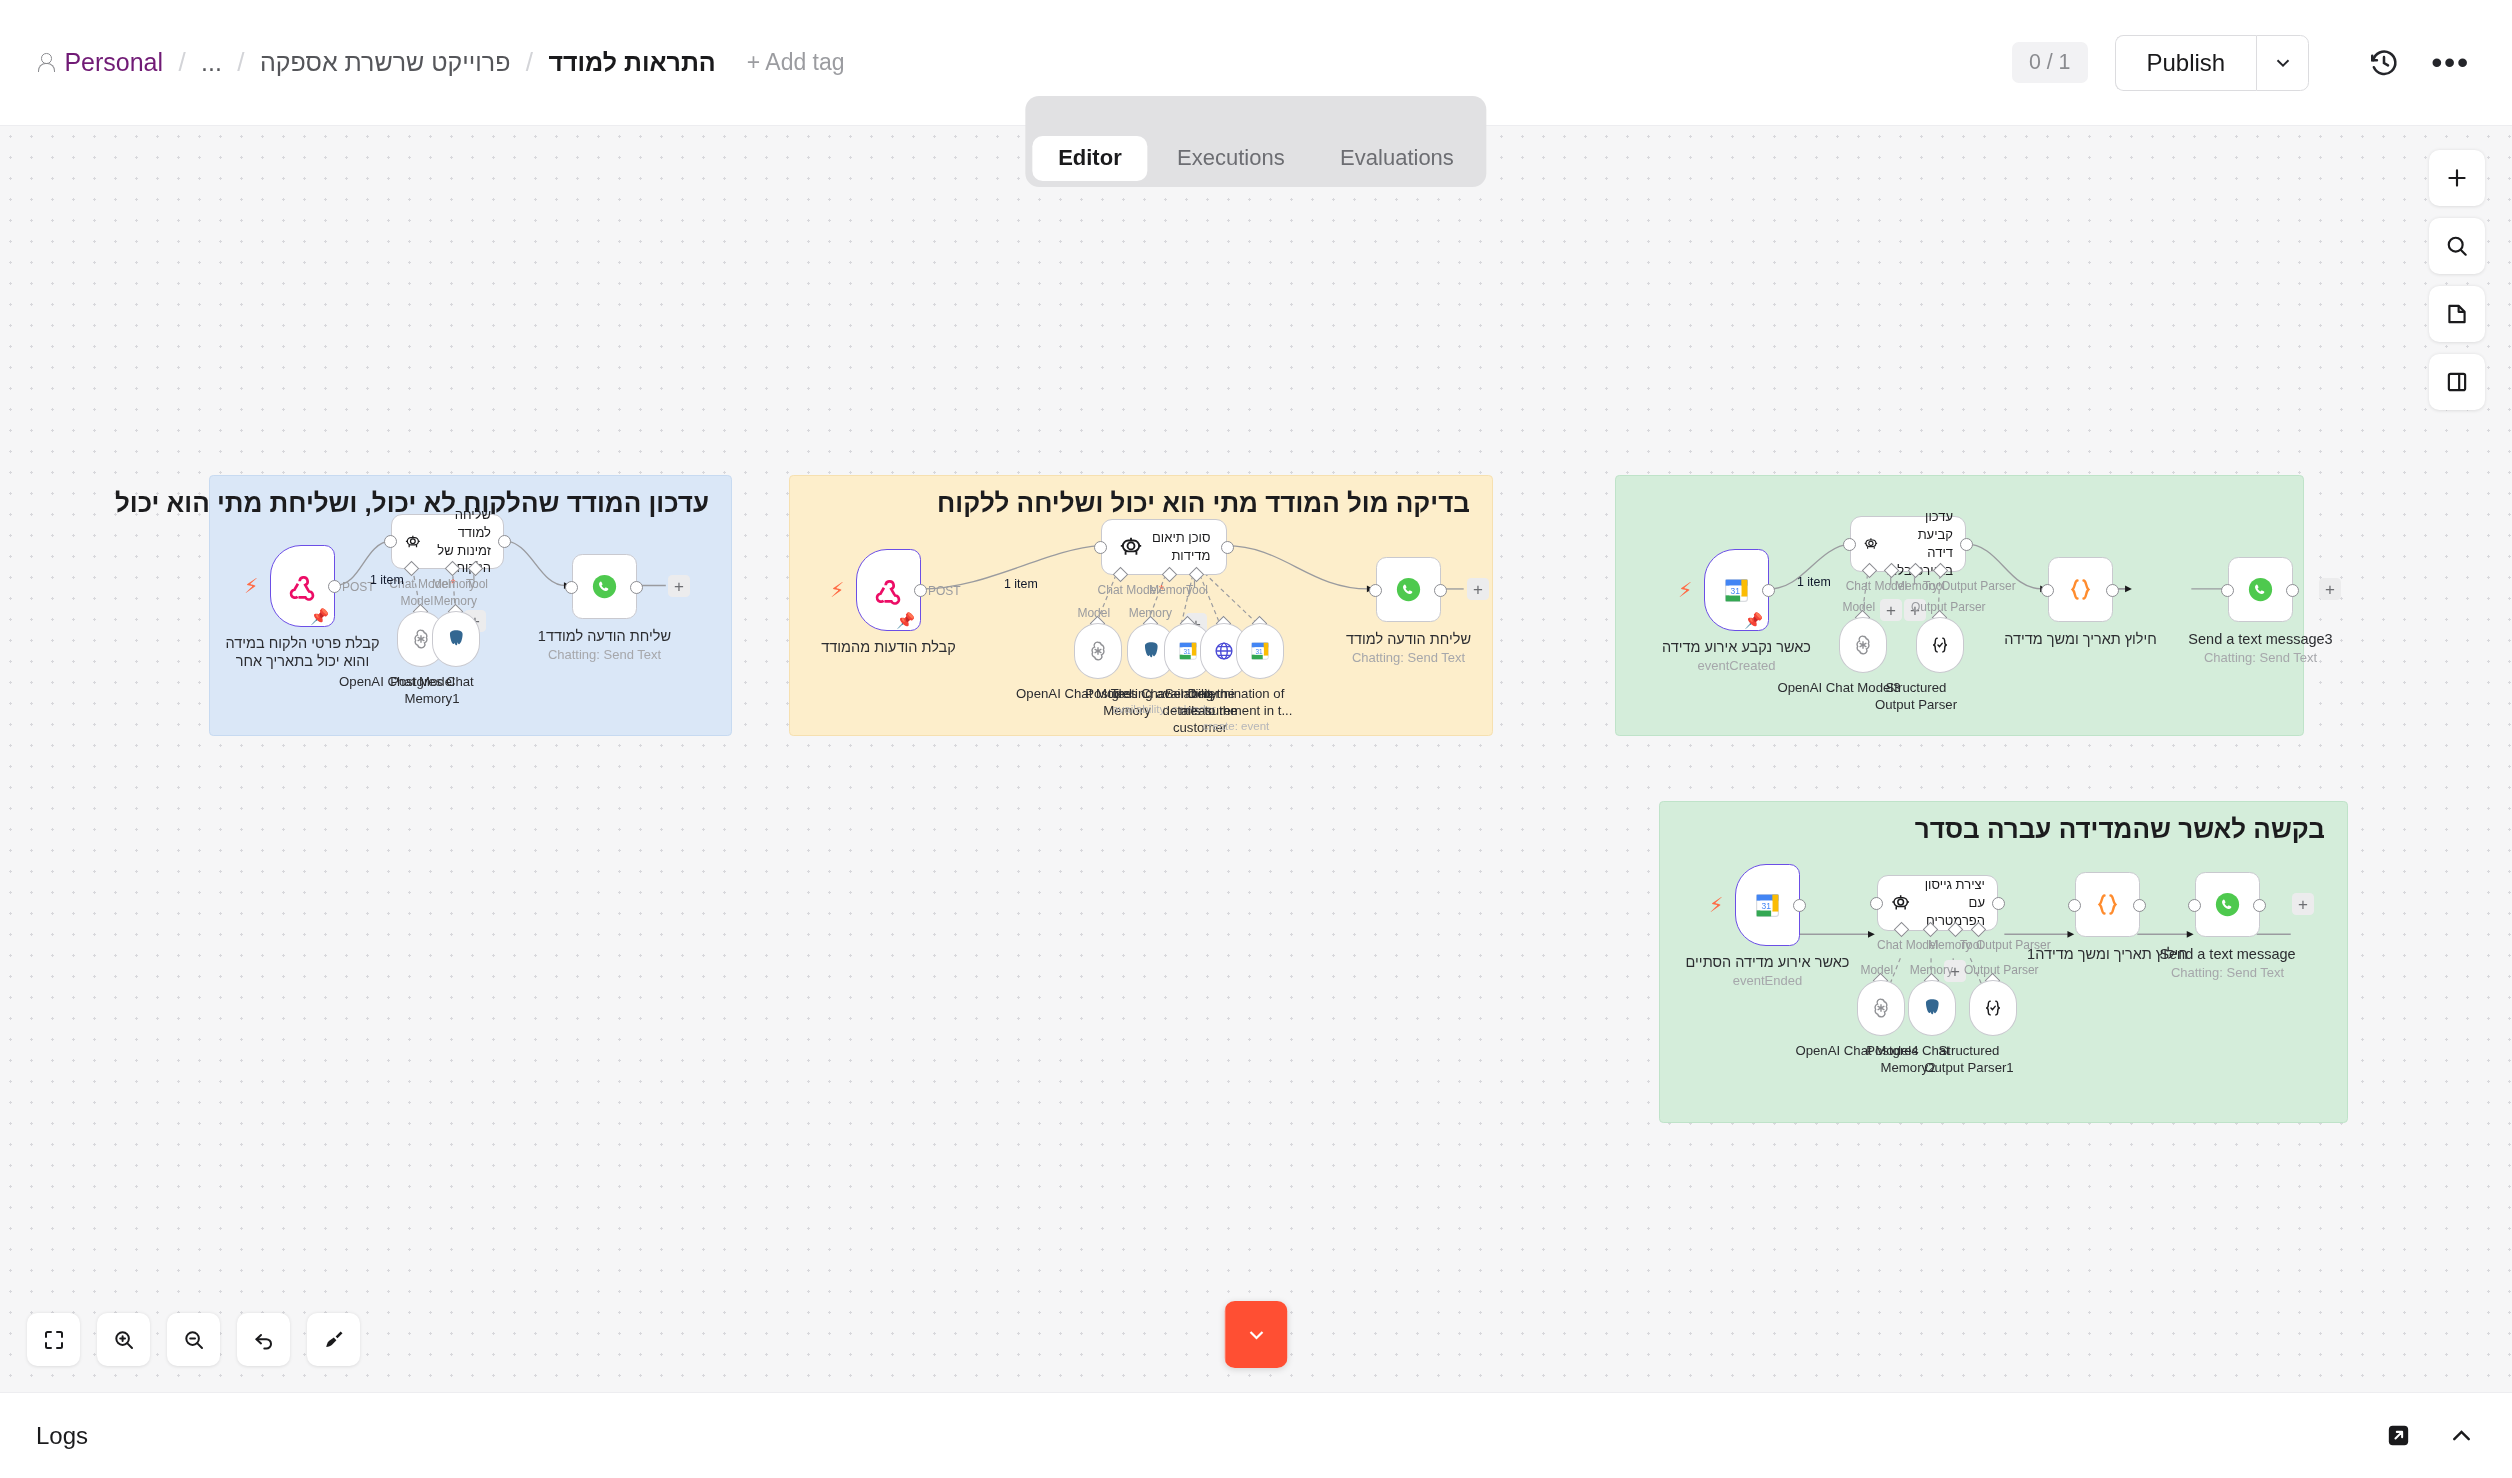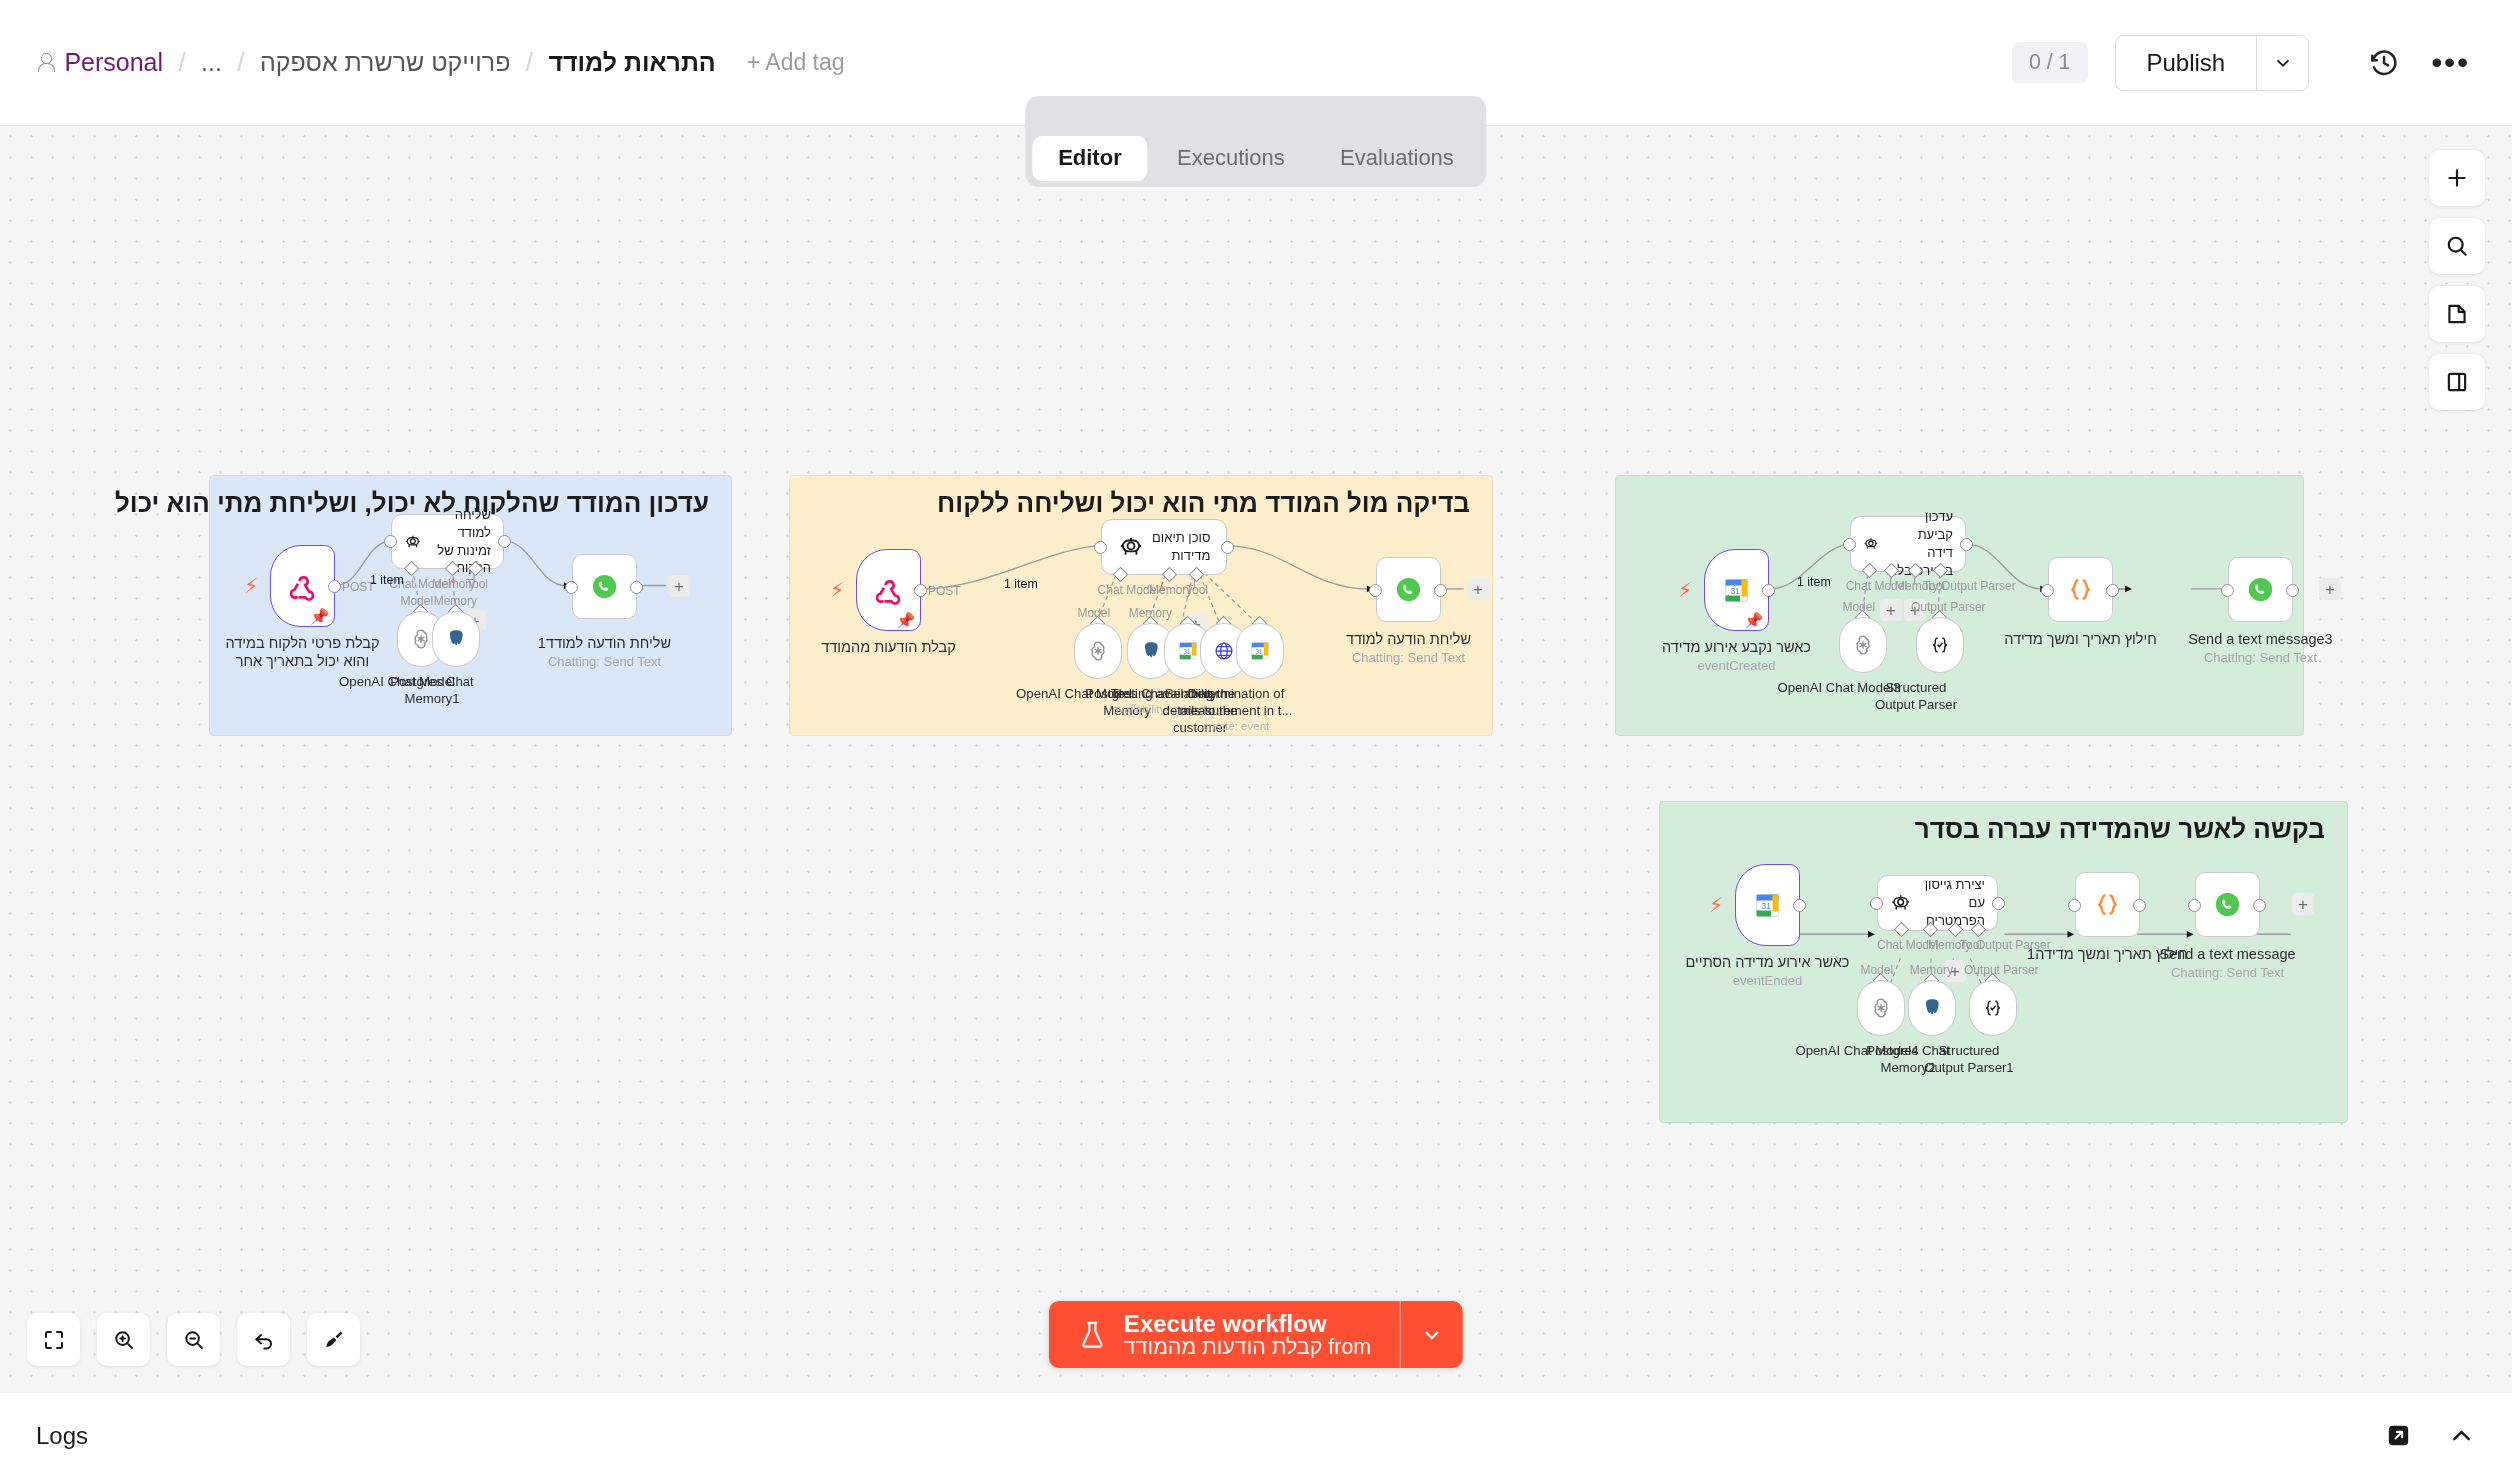--- a/index.html
+++ b/index.html
@@ -320,21 +320,21 @@
       <div class="node" style="left:362px; top:78px;">
         <div class="node-box square">
           <svg width="31" height="31" viewBox="0 0 24 24">
             <circle cx="12" cy="12" r="9" fill="#4ec94e"></circle>
             <path d="M8.8 8.3c.4-.2.8 0 1 .4l.6 1.3c.1.3 0 .6-.2.8l-.5.4c.5 1 1.3 1.8 2.3 2.3l.4-.5c.2-.2.5-.3.8-.2l1.3.6c.4.2.6.6.4 1-.3.8-1.2 1.3-2 1.1-2.5-.5-4.6-2.6-5.1-5.1-.2-.8.3-1.7 1-2.1z" fill="#fff"></path>
           </svg>
         </div>
         <div class="port" style="left:-6.8px; top:26.5px;"></div>
         <div class="port" style="left:58px; top:26.5px;"></div>
         <div class="end-plus" style="left:96px; top:21.4px;">+</div>
-        <div class="node-label" style="top:80px;">
+        <div class="node-label" style="top:73px;">
           <div>שליחת הודעה למודד1</div>
           <div class="node-sub">Chatting: Send Text</div>
         </div>
       </div>
     </div>
 
     <div class="sticky yellow" style="left:789px; top:349px; width:704px; height:261px;">
       <div class="sticky-title">בדיקה מול המודד מתי הוא יכול ושליחה ללקוח</div>
 
       <svg class="wires" viewBox="0 0 824 305">
@@ -773,30 +773,20 @@
       </div>
       <div class="bt-btn">
         <svg width="24" height="24" viewBox="0 0 24 24" fill="#1a1a1c">
           <path d="M18.6 3.4l1.9 1.9-5 5-1.9-1.9z"></path>
           <path d="M11.8 9.6l2.6 2.6-4.1 4.2c-1.5 1.5-3.8 2.3-6.1 2.6.5-2.3 1.2-4.6 2.7-6.1z"></path>
         </svg>
       </div>
     </div>
 
     <div class="exec-wrap">
-      <div class="exec-main">
-        <svg width="29" height="32" viewBox="0 0 24 26" fill="none" stroke="#fff" stroke-width="1.8" stroke-linejoin="round">
-          <path d="M9.5 3v7L4.6 20.4A1.5 1.5 0 0 0 6 22.6h12a1.5 1.5 0 0 0 1.4-2.2L14.5 10V3"></path>
-          <path d="M8 3h8"></path>
-        </svg>
-        <div class="exec-txt">
-          <span class="exec-l1">Execute workflow</span>
-          <span class="exec-l2">קבלת הודעות מהמודד from</span>
-        </div>
-      </div>
       <div class="exec-caret">
         <svg width="24" height="24" viewBox="0 0 24 24" fill="none" stroke="#fff" stroke-width="2.2">
             <path d="M6 9l6 6 6-6"></path>
           </svg>
       </div>
     </div>
   </div>
 
   <div class="logs-bar">
     <span class="logs-title">Logs</span>

